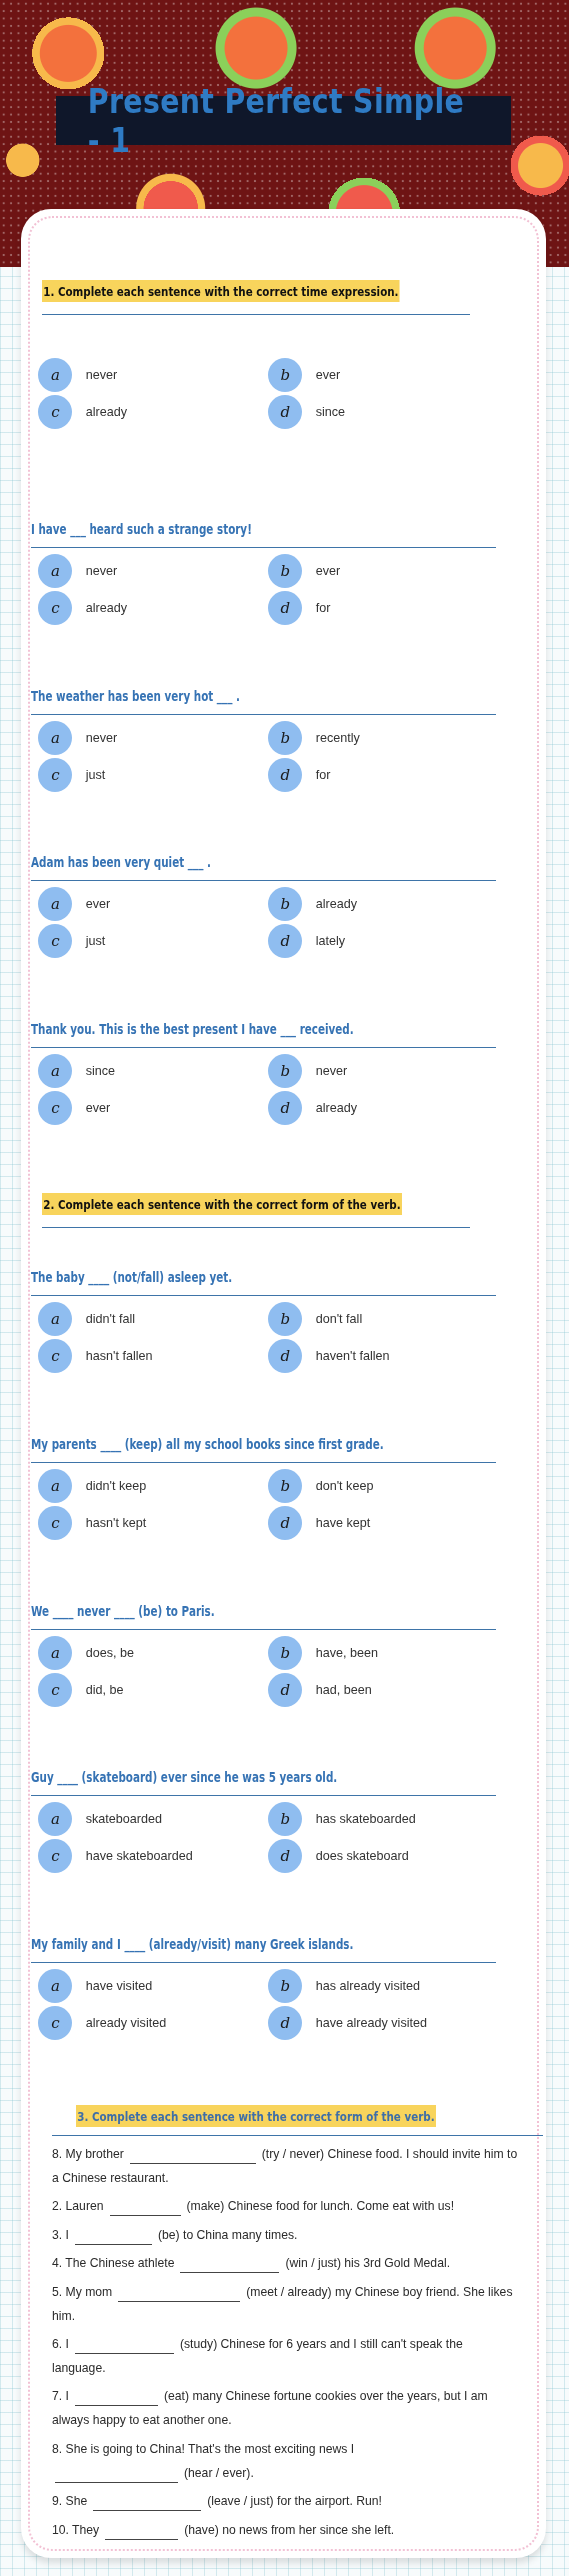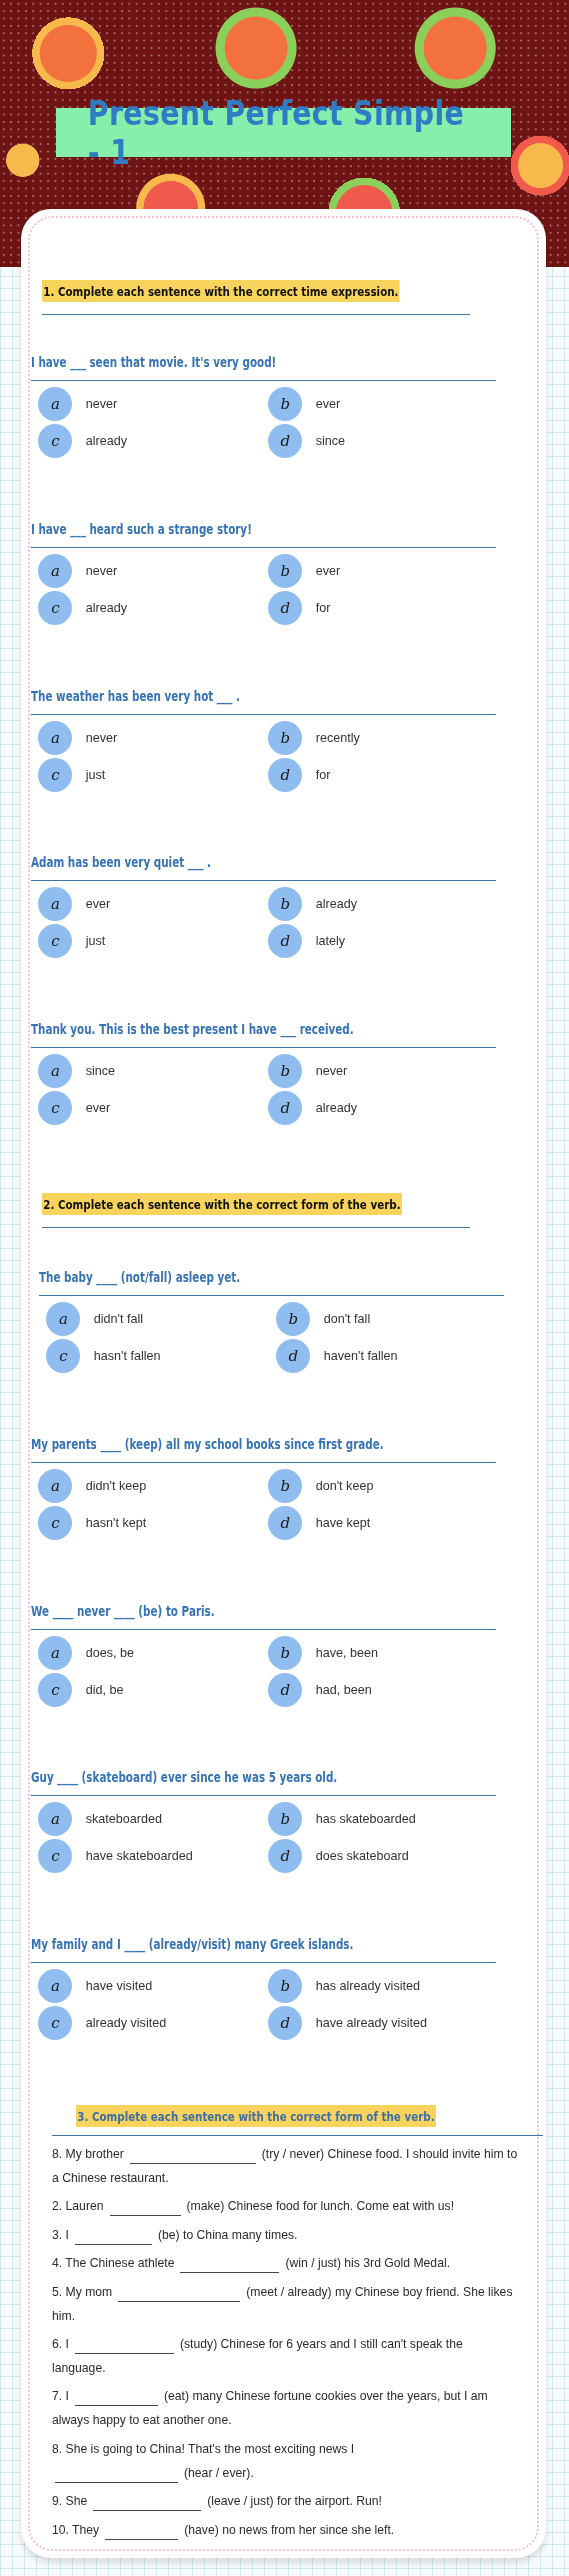--- a/index.html
+++ b/index.html
@@ -35,23 +35,23 @@
       radial-gradient(circle at 64% 80%, #8bd05a 0 36px, transparent 36px),
       radial-gradient(circle at 95% 62%, #f7b94b 0 22px, transparent 23px),
       radial-gradient(circle at 95% 62%, #f05a4c 0 30px, transparent 30px),
       radial-gradient(circle at 22% 45%, #8bd05a 0 10.4px, transparent 11px),
       radial-gradient(circle at 70% 48%, #f7b94b 0 10.4px, transparent 11px),
       radial-gradient(circle, rgba(255,255,255,0.35) 0.7px, transparent 1.5px);
     background-size: auto, auto, auto, auto, auto, auto, auto, auto, auto, auto, auto, auto, auto, auto, auto, 7.4px 7.4px;
   }
   .title-banner {
     position: absolute;
-    left: 56px; top: 108px;
+    left: 56px; top: 96px;
     width: 455px; height: 49px;
-    background: #86efac;
+    background: #0f172a;
     display: flex; align-items: center; justify-content: center;
   }
   .title-banner h1 {
     margin: 0;
     font-family: "DejaVu Sans", sans-serif;
     font-weight: bold;
     font-size: 33px;
     letter-spacing: 0.4px;
     color: #2f7bc4;
     transform: scaleX(0.86);
@@ -169,21 +169,20 @@
   <h1>Present Perfect Simple - 1</h1>
 </div>
 
 <div class="card"></div>
 
 <div class="section-heading" style="top:280px;">
   <span>1. Complete each sentence with the correct time expression.</span>
 </div>
 
 <div class="question" style="top:352px;">
-  <div class="q-text"><span>I have ___ seen that movie. It's very good!</span></div>
   <div class="options">
     <div class="option">
         <div class="badge">a</div>
         <span class="option-label">never</span>
       </div>
     <div class="option">
         <div class="badge">b</div>
         <span class="option-label">ever</span>
       </div>
     <div class="option">
@@ -282,21 +281,21 @@
         <div class="badge">d</div>
         <span class="option-label">already</span>
       </div>
   </div>
 </div>
 
 <div class="section-heading" style="top:1193px;">
   <span>2. Complete each sentence with the correct form of the verb.</span>
 </div>
 
-<div class="question" style="top:1267px;margin-left:8px;">
+<div class="question" style="top:1267px;">
   <div class="q-text"><span>The baby ____ (not/fall) asleep yet.</span></div>
   <div class="options">
     <div class="option">
         <div class="badge">a</div>
         <span class="option-label">didn't fall</span>
       </div>
     <div class="option">
         <div class="badge">b</div>
         <span class="option-label">don't fall</span>
       </div>

